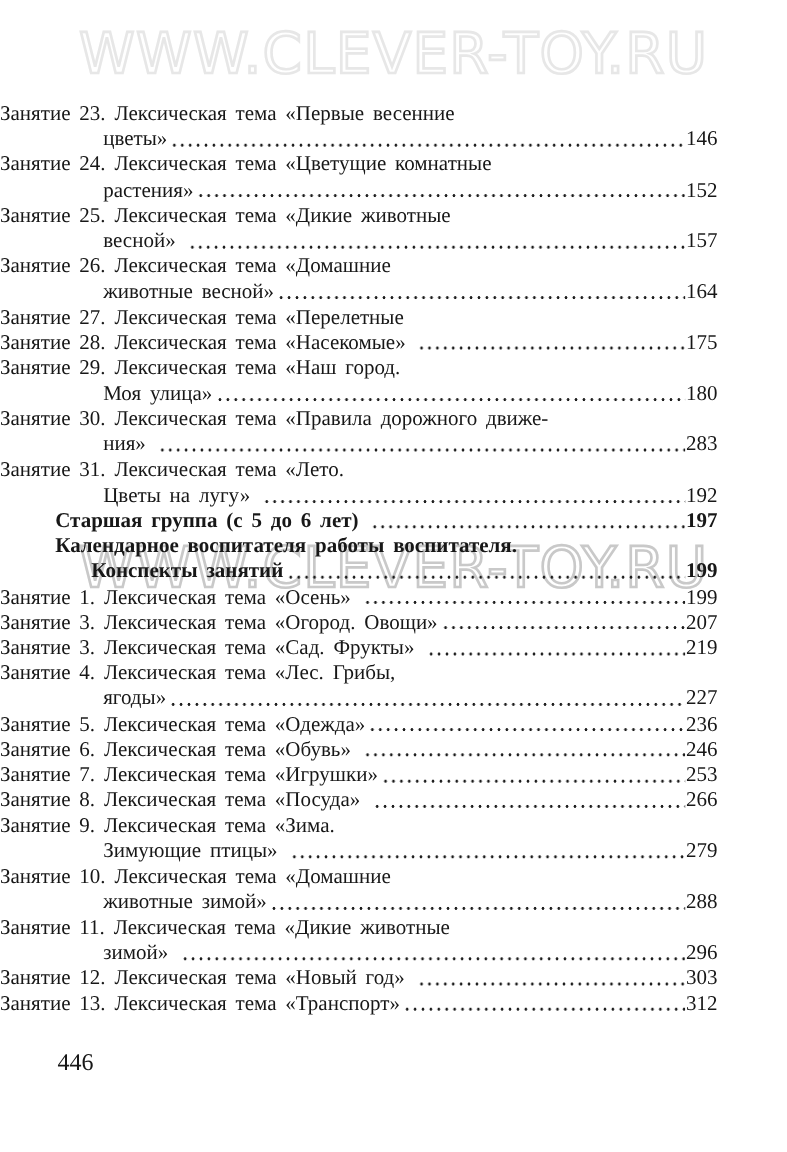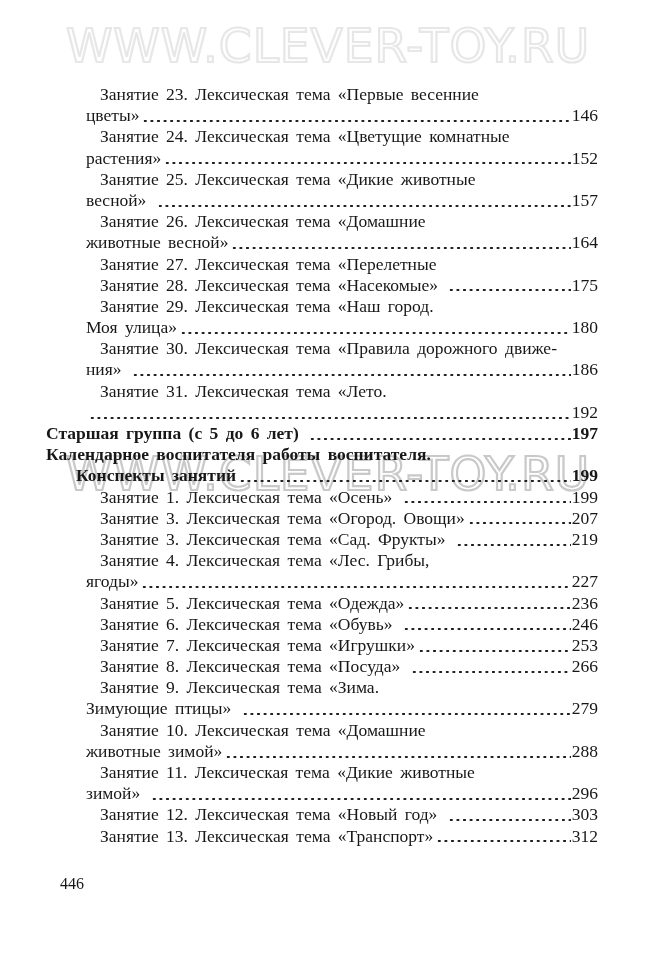--- a/index.html
+++ b/index.html
@@ -41,43 +41,43 @@
   }
   .line {
     display: flex;
     align-items: baseline;
     height: 21.2px;
     line-height: 21.2px;
     font-size: 17.5px;
     word-spacing: 3px;
   }
   .txt { white-space: pre; flex: 0 0 auto; }
-  .lesson .first { padding-left: 100px; }
+  .lesson .first { }
   .lesson .cont  { padding-left: 86px; }
   .section { font-weight: 700; }
   .section .first { padding-left: 46px; }
   .section .cont  { padding-left: 76px; }
 
   
   .leader {
     flex: 1 1 auto;
     align-self: stretch;
     margin-left: 3px;
     margin-right: 1px;
     background-image: radial-gradient(circle, #1d1d1d 1.05px, rgba(0,0,0,0) 1.4px);
     background-size: 6.6px 4px;
     background-repeat: repeat-x;
     background-position: left 0px bottom 3.5px;
   }
   .pg { flex: 0 0 auto; white-space: pre; }
 
   .footer-num {
     position: absolute;
-    left: 60px; top: 875px;
-    font-size: 16px;
+    left: 48px; top: 875px;
+    font-size: 20px;
     z-index: 1;
   }
 </style>
 </head>
 <body>
 
 <div class="page">
   <div class="wm wm-top">WWW.CLEVER-TOY.RU</div>
   <div class="wm wm-mid">WWW.CLEVER-TOY.RU</div>
   <div class="toc" id="toc">
@@ -143,28 +143,29 @@
           <span class="pg">180</span>
         </div>
       </div>
       <div class="entry lesson">
         <div class="line first">
           <span class="txt">Занятие 30. Лексическая тема «Правила дорожного движе-</span>
         </div>
         <div class="line cont">
           <span class="txt">ния» </span>
           <span class="leader"></span>
-          <span class="pg">186</span>
+          <span class="pg">283</span>
         </div>
       </div>
       <div class="entry lesson">
         <div class="line first">
           <span class="txt">Занятие 31. Лексическая тема «Лето.</span>
         </div>
         <div class="line cont">
+          <span class="txt">Цветы на лугу» </span>
           <span class="leader"></span>
           <span class="pg">192</span>
         </div>
       </div>
       <div class="entry section">
         <div class="line first">
           <span class="txt">Старшая группа (с 5 до 6 лет) </span>
           <span class="leader"></span>
           <span class="pg">197</span>
         </div>

